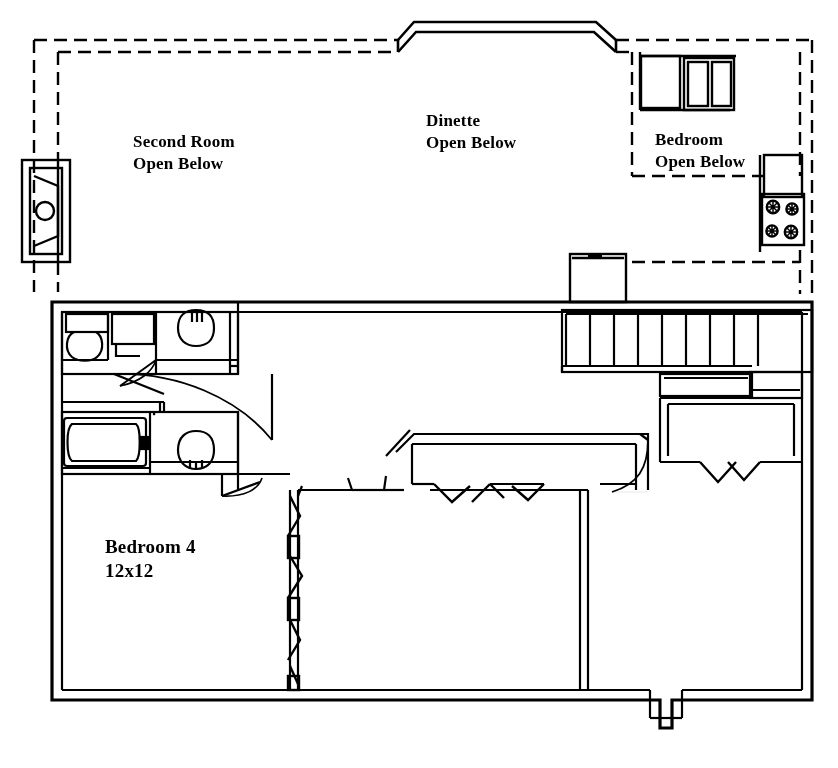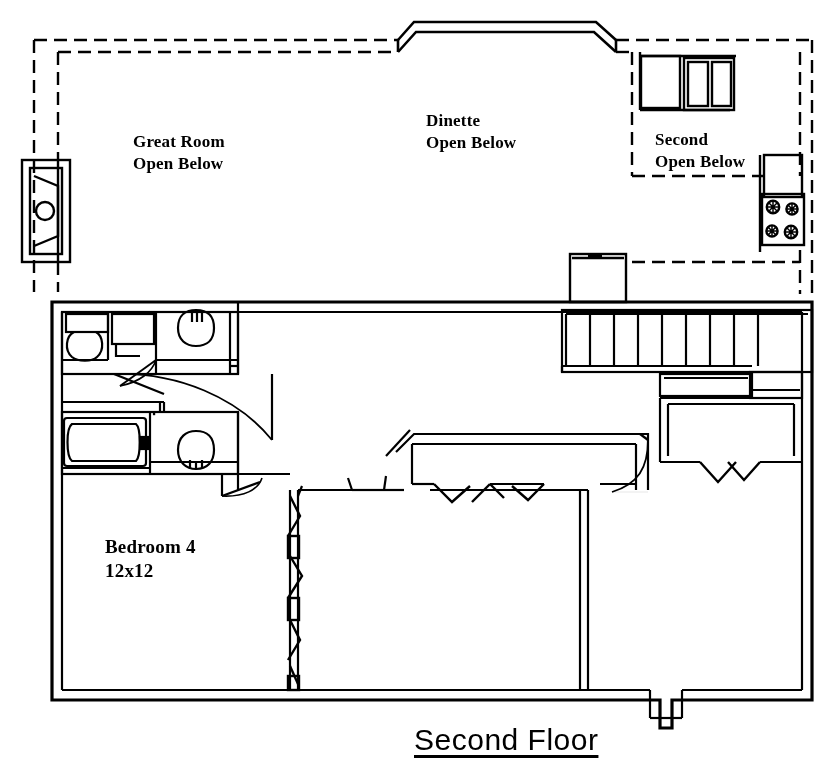--- a/index.html
+++ b/index.html
@@ -305,36 +305,35 @@
     </g>
 
     <g fill="none" stroke="#000000" stroke-width="2.2">
       <path d="M 230,366 L 238,366"></path>
       <path d="M 230,360 L 230,374"></path>
     </g>
 
   </svg>
 
   <div class="room-label label-sm" style="left:133px; top:131px;">
-    <span class="ln">Great Room</span>
+    <span class="ln">Second Room</span>
     <span class="ln">Open Below</span>
   </div>
 
   <div class="room-label label-sm" style="left:426px; top:110px;">
     <span class="ln">Dinette</span>
     <span class="ln">Open Below</span>
   </div>
 
   <div class="room-label label-sm" style="left:655px; top:129px;">
-    <span class="ln">Second</span>
+    <span class="ln">Bedroom</span>
     <span class="ln">Open Below</span>
   </div>
 
   <div class="room-label label-md" style="left:105px; top:535px;">
     <span class="ln">Bedroom 4</span>
     <span class="ln">12x12</span>
   </div>
 
 
 
-  <div id="plan-title" style="left:414px; top:723px;">Second Floor</div>
 
 </div>
 
 </body></html>

